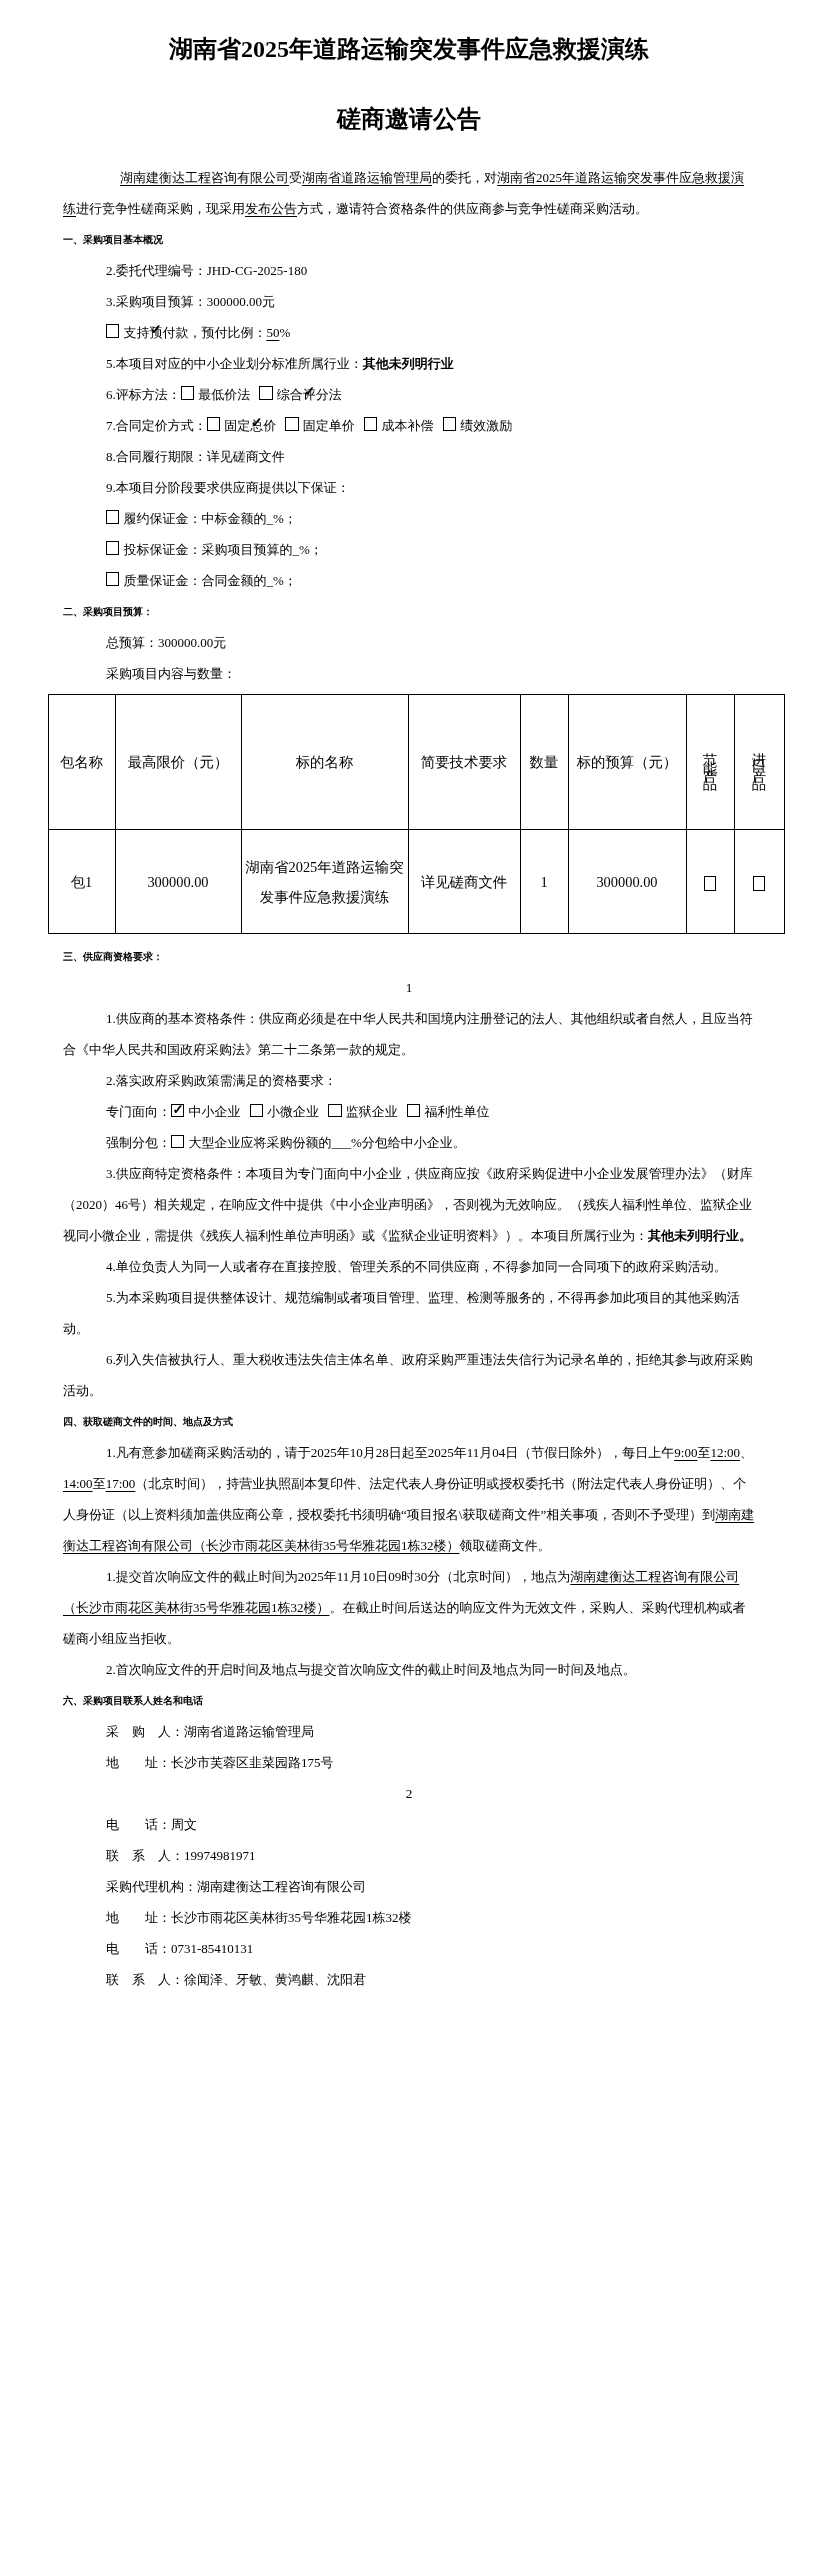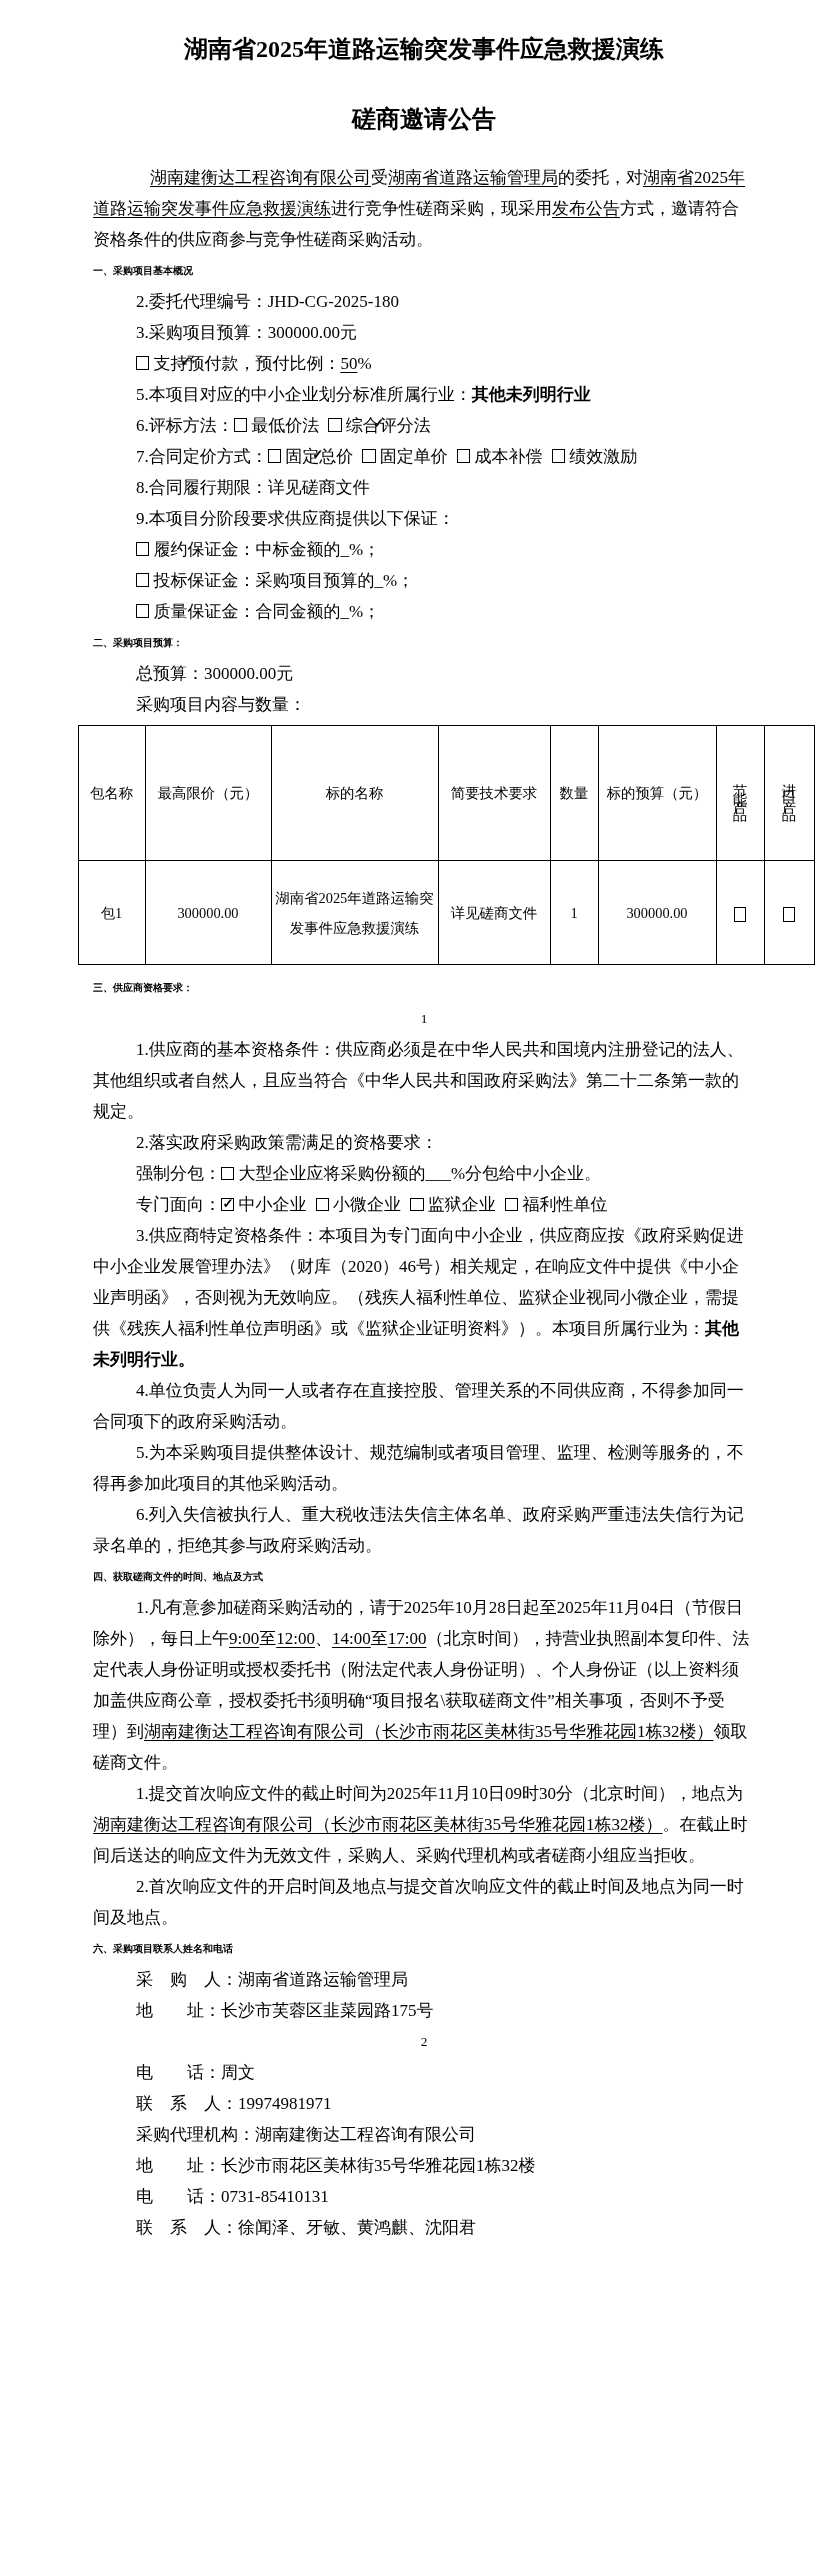--- a/index.html
+++ b/index.html
@@ -5,29 +5,29 @@
   html,body{margin:0;padding:0;background:#e8e8e8;}
   .page{
     position:relative;
     width:818px;height:3145px;
     margin:0 auto;
     background:#ffffff;
     color:#000000;
     font-family:"Liberation Serif","DejaVu Serif",serif;
     overflow:hidden;
   }
-  .content{padding:0 63px;margin-left:30px;}
+  .content{padding:0 63px;}
   h1.doc-title{
     margin:14.4px 0 0 0;
     text-align:center;
     font-size:24px;
     font-weight:bold;
     line-height:70px;
   }
-  p{margin:0;font-size:17px;line-height:31px;}
+  p{margin:0;font-size:13px;line-height:31px;}
   .intro{text-indent:57px;margin-top:7.2px;}
   .sec-heading{font-weight:bold;font-size:10px;}
   .item{text-indent:43px;}
   .flush{padding-left:43px;text-indent:0;}
   .u{text-decoration:underline;text-underline-offset:3.1px;}
   .b{font-weight:bold;}
   .pagenum{text-align:center;font-size:13.4px;line-height:31px;}
   
   .cb{
     display:inline-block;width:11.3px;height:11.3px;
@@ -143,23 +143,23 @@
       </tr>
     </tbody>
       </table>
 
     <p class="sec-heading mt14">三、供应商资格要求：</p>
     <div class="pagenum">1</div>
 
     <p class="item">1.供应商的基本资格条件：供应商必须是在中华人民共和国境内注册登记的法人、其他组织或者自然人，且应当符合《中华人民共和国政府采购法》第二十二条第一款的规定。</p>
     <p class="item">2.落实政府采购政策需满足的资格要求：</p>
 
+    <p class="flush"><span>专门面向：</span><span class="cb checked"></span><span>中小企业</span><span class="cb gap"></span><span>小微企业</span><span class="cb gap"></span><span>监狱企业</span><span class="cb gap"></span><span>福利性单位</span></p>
+
     <p class="flush"><span>强制分包：</span><span class="cb"></span><span>大型企业应将采购份额的___%分包给中小企业。</span></p>
-
-    <p class="flush"><span>专门面向：</span><span class="cb checked"></span><span>中小企业</span><span class="cb gap"></span><span>小微企业</span><span class="cb gap"></span><span>监狱企业</span><span class="cb gap"></span><span>福利性单位</span></p>
 
     <p class="item"><span>3.供应商特定资格条件：本项目为专门面向中小企业，供应商应按《政府采购促进中小企业发展管理办法》（财库（2020）46号）相关规定，在响应文件中提供《中小企业声明函》，否则视为无效响应。（残疾人福利性单位、监狱企业视同小微企业，需提供《残疾人福利性单位声明函》或《监狱企业证明资料》）。本项目所属行业为：</span><span class="b">其他未列明行业。</span></p>
 
     <p class="item">4.单位负责人为同一人或者存在直接控股、管理关系的不同供应商，不得参加同一合同项下的政府采购活动。</p>
     <p class="item">5.为本采购项目提供整体设计、规范编制或者项目管理、监理、检测等服务的，不得再参加此项目的其他采购活动。</p>
     <p class="item">6.列入失信被执行人、重大税收违法失信主体名单、政府采购严重违法失信行为记录名单的，拒绝其参与政府采购活动。</p>
 
     <p class="sec-heading">四、获取磋商文件的时间、地点及方式</p>
 
     <p class="item"><span>1.凡有意参加磋商采购活动的，请于2025年10月28日起至2025年11月04日（节假日除外），每日上午</span><span class="u">9:00</span><span>至</span><span class="u">12:00</span><span>、</span><span class="u">14:00</span><span>至</span><span class="u">17:00</span><span>（北京时间），持营业执照副本复印件、法定代表人身份证明或授权委托书（附法定代表人身份证明）、个人身份证（以上资料须加盖供应商公章，授权委托书须明确“项目报名\获取磋商文件”相关事项，否则不予受理）到</span><span class="u">湖南建衡达工程咨询有限公司（长沙市雨花区美林街35号华雅花园1栋32楼）</span><span>领取磋商文件。</span></p>

